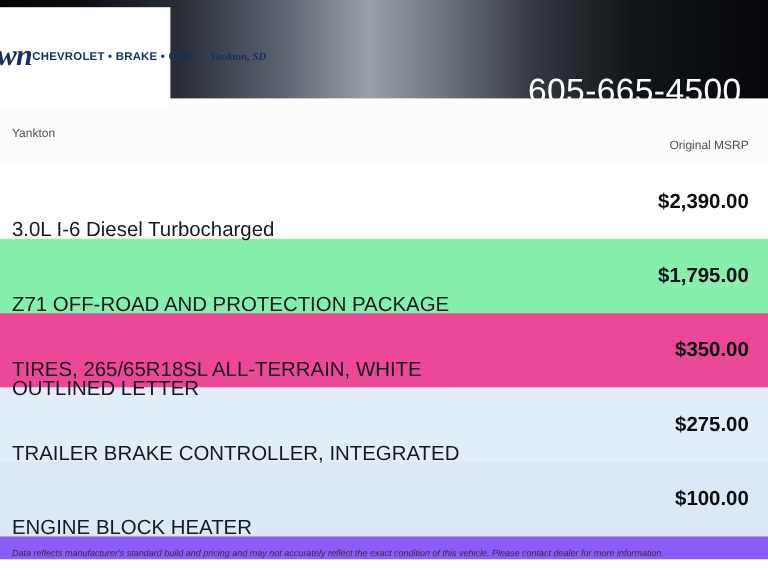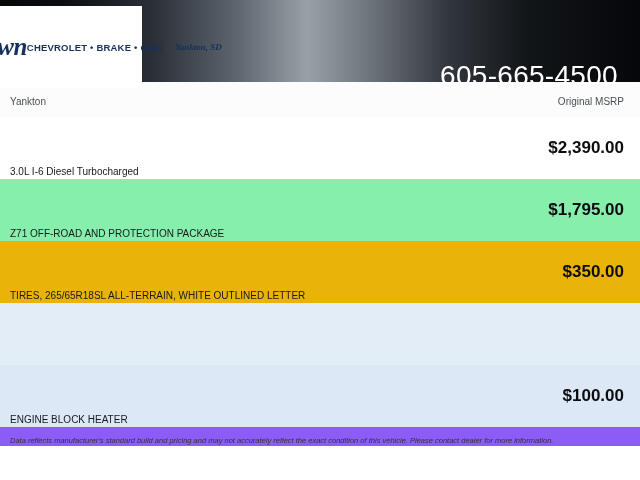--- a/index.html
+++ b/index.html
@@ -107,51 +107,51 @@
   
   .col-head {
     display: flex;
     justify-content: space-between;
     align-items: center;
     padding: 14px 16px 10px 10px;
     background: #fcfcfd;
     font-size: 10px;
     color: #4a4f57;
   }
-  .col-head .right { text-align: right; }
+  .col-head .right { text-align: right; margin-top: 20px; }
 
   
   .rows {
     background: #ffffff;
   }
   .row {
     display: flex;
     align-items: center;
     justify-content: space-between;
     padding: 0 16px 0 10px;
     height: 62px;
     box-sizing: border-box;
   }
   .row .label {
-    font-size: 10px;
+    font-size: 17px;
     color: #16191d;
     line-height: 16px;
     max-width: 400px;
     margin-top: 48px;
   }
   .row .price {
     font-size: 17px;
     font-weight: bold;
     color: #0b0d10;
     white-space: nowrap;
     text-align: right;
   }
   .r0 { background: #ffffff; }
   .r1 { background: #86efac; }
-  .r2 { background: #eab308; }
+  .r2 { background: #ec4899; }
   .r3 { background: #e3edf7; }
   .r4 { background: #dce8f5; gap: 30px; }
 
   
   .footer {
     padding: 8px 14px 0 10px;
     font-size: 7.5px;
     font-style: italic;
     color: #2f3338;
     line-height: 11px;
@@ -185,20 +185,22 @@
     </div>
     <div class="row r1">
       <div class="label">Z71 OFF-ROAD AND PROTECTION PACKAGE</div>
       <div class="price">$1,795.00</div>
     </div>
     <div class="row r2">
       <div class="label">TIRES, 265/65R18SL ALL-TERRAIN, WHITE OUTLINED LETTER</div>
       <div class="price">$350.00</div>
     </div>
     <div class="row r3">
+      <div class="label">TRAILER BRAKE CONTROLLER, INTEGRATED</div>
+      <div class="price">$275.00</div>
     </div>
     <div class="row r4">
       <div class="label">ENGINE BLOCK HEATER</div>
       <div class="price">$100.00</div>
     </div>
   </div>
 
   <div class="footer">Data reflects manufacturer's standard build and pricing and may not accurately reflect the exact condition of this vehicle. Please contact dealer for more information.</div>
 
 </div>

